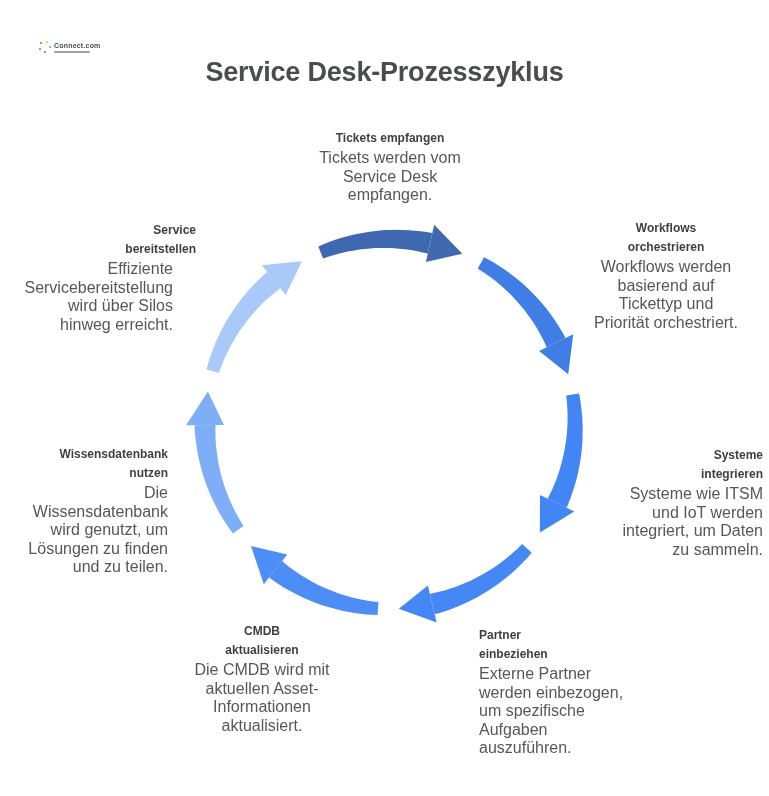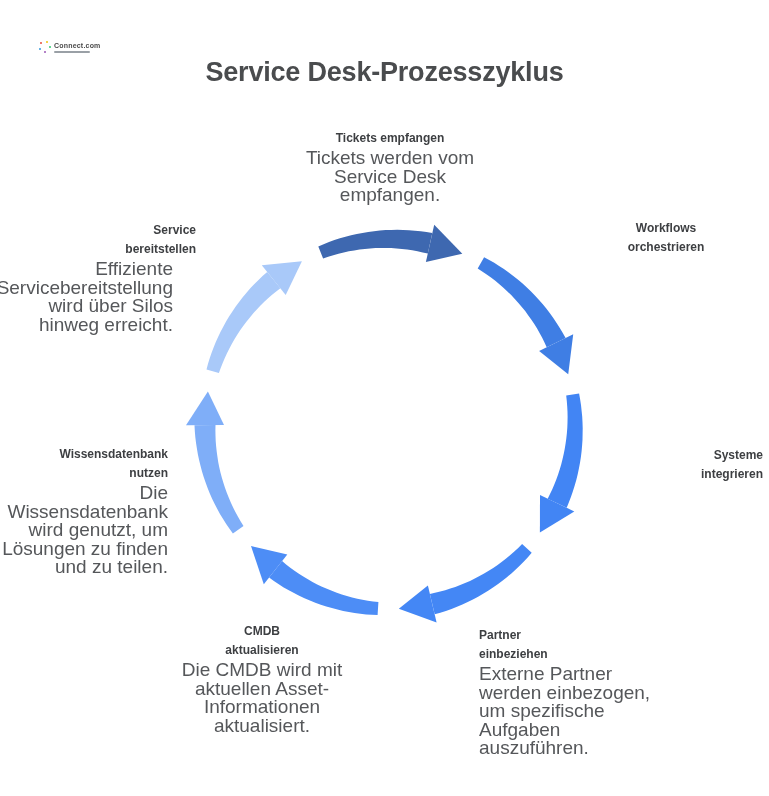--- a/index.html
+++ b/index.html
@@ -26,21 +26,21 @@
   }
   
   .cycle-svg{position:absolute;left:0;top:0;}
   
   .stage{position:absolute;}
   .stage-title{
     font-size:12px;font-weight:700;color:var(--stage-title-text,#3d3f42);
     line-height:19px;white-space:pre-line;
   }
   .stage-desc{
-    font-size:19px;font-weight:400;color:var(--stage-desc-text,#55575a);
+    font-size:16px;font-weight:400;color:var(--stage-desc-text,#55575a);
     line-height:18.5px;white-space:pre-line;margin-top:1px;
   }
   .stage-0{left:280px;top:129px;width:220px;text-align:center;}
   .stage-1{left:571px;top:219px;width:190px;text-align:center;}
   .stage-2{left:603px;top:446px;width:160px;text-align:right;}
   .stage-3{left:479px;top:626px;width:180px;text-align:left;}
   .stage-4{left:162px;top:622px;width:200px;text-align:center;}
   .stage-5{right:601px;width:210px;top:445px;text-align:right;}
   .stage-6{right:573px;width:210px;top:221px;text-align:right;}
   .stage-6 .stage-desc{padding-right:23px;}
@@ -86,25 +86,33 @@
   <div class="stage stage-0">
     <div class="stage-title">Tickets empfangen</div>
     <div class="stage-desc">Tickets werden vom
 Service Desk
 empfangen.</div>
   </div>
 
   <div class="stage stage-1">
     <div class="stage-title">Workflows
 orchestrieren</div>
+    <div class="stage-desc">Workflows werden
+basierend auf
+Tickettyp und
+Priorität orchestriert.</div>
   </div>
 
   <div class="stage stage-2">
     <div class="stage-title">Systeme
 integrieren</div>
+    <div class="stage-desc">Systeme wie ITSM
+und IoT werden
+integriert, um Daten
+zu sammeln.</div>
   </div>
 
   <div class="stage stage-3">
     <div class="stage-title">Partner
 einbeziehen</div>
     <div class="stage-desc">Externe Partner
 werden einbezogen,
 um spezifische
 Aufgaben
 auszuführen.</div>

